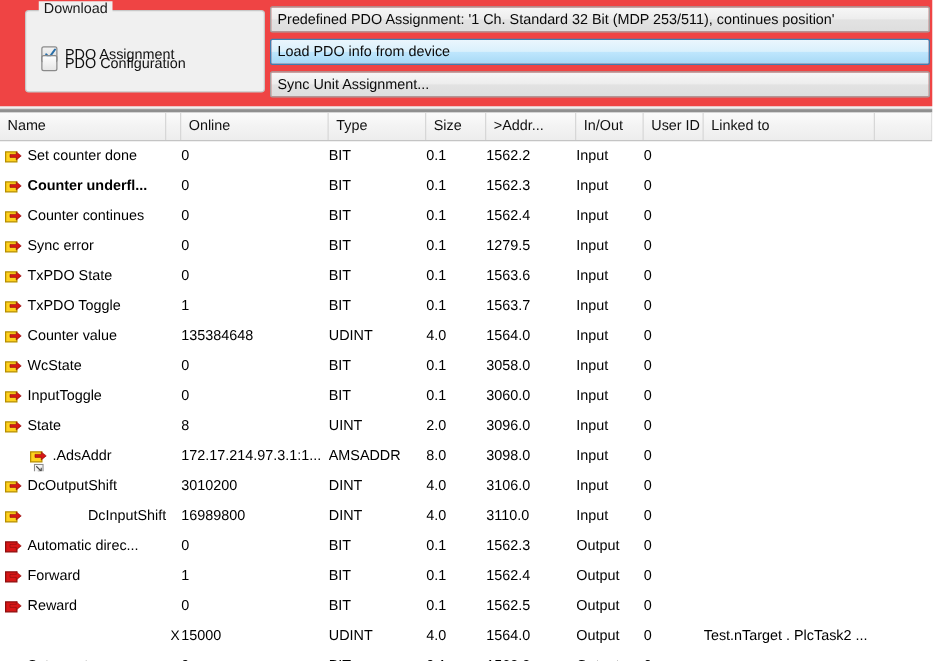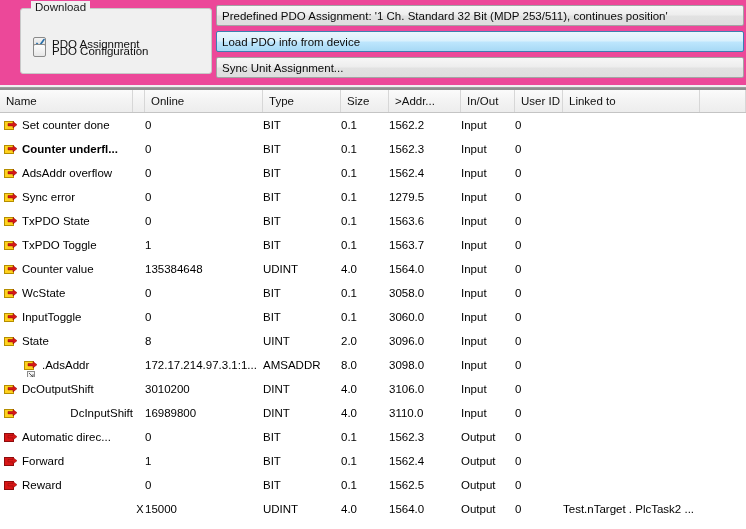--- a/index.html
+++ b/index.html
@@ -13,21 +13,21 @@
   }
   #root { position: relative; width: 746px; height: 529px; background: #ffffff; }
 
   
   .top-panel {
     position: absolute; left: 0; top: 0; width: 746px; height: 88px;
     background: #f0f0f0;
     border-bottom: 1px solid #9e9e9e;
     box-sizing: border-box;
   }
-  .top-panel-inner { position: absolute; left:0; top:0; right:0; bottom:2px; background:#ec4899; }
+  .top-panel-inner { position: absolute; left:0; top:0; right:0; bottom:2px; background:#ef4444; }
 
   
   .groupbox {
     position: absolute; left: 20px; top: 8px; width: 190px; height: 64px;
     border: 1px solid #c8c8c8; border-radius: 3px;
     background: #f0f0f0;
   }
   .groupbox-title {
     position: absolute; left: 10px; top: -8px;
     background: #f0f0f0; padding: 0 4px;
@@ -202,21 +202,21 @@
           <div class="cell" style="left: 515px; width: 48px;">0</div>
           <div class="cell" style="left: 563px; width: 137px;"></div>
           <div class="cell" style="left: 700px; width: 46px;"></div>
         </div>
         <div class="row">
           <div class="cell name" style="left: 0px; width: 133px;">
             <span class="varicon"><svg viewBox="0 0 14 13" width="14" height="13">
                 <rect x="0.5" y="2.5" width="9" height="8" fill="#ffd21e" stroke="#b58e00"></rect>
                 <path d="M4 4.5 h5 v-2 l4 3.2 l-4 3.2 v-2 h-5 z" fill="#d81616" stroke="#8d0d0d" stroke-width="0.5"></path>
               </svg></span>
-            <span>AdsAddr overflow</span>
+            <span>Counter continues</span>
           </div>
           <div class="cell" style="left: 133px; width: 12px; justify-content: center;">
             <span class="xmark"></span>
           </div>
           <div class="cell" style="left: 145px; width: 118px;">0</div>
           <div class="cell" style="left: 263px; width: 78px;">BIT</div>
           <div class="cell" style="left: 341px; width: 48px;">0.1</div>
           <div class="cell" style="left: 389px; width: 72px;">1562.4</div>
           <div class="cell" style="left: 461px; width: 54px;">Input</div>
           <div class="cell" style="left: 515px; width: 48px;">0</div>

